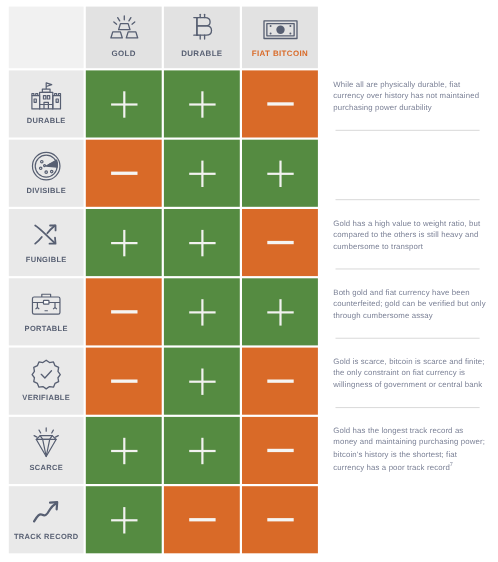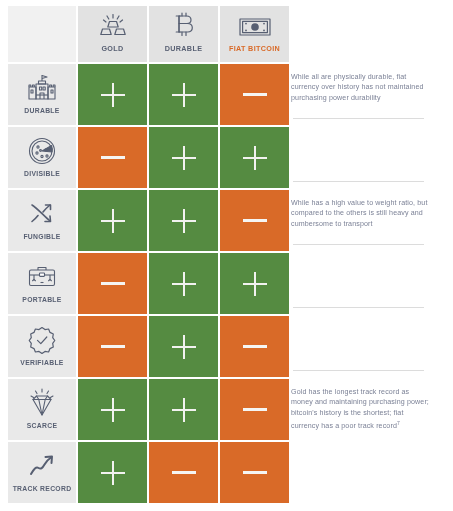--- a/index.html
+++ b/index.html
@@ -83,21 +83,21 @@
   .glyph-plus::before, .glyph-plus::after {
     content: ""; position: absolute; background: #f2f2f0;
   }
   .glyph-plus::before { left: 0; top: 11px; width: 24px; height: 2px; }
   .glyph-plus::after  { top: 0; left: 11px; width: 2px; height: 24px; }
   .glyph-minus { width: 24px; height: 3px; background: #f5f5f3; }
 
   
   .notes {
     position: absolute;
-    left: 291px; top: 6px;
+    left: 303px; top: 6px;
     width: 142px;
   }
   .note-hdr { height: 56px; }
   .note {
     height: 63px;
     position: relative;
     padding-top: 10px;
   }
   .note p {
     margin: 0;
@@ -385,29 +385,31 @@
       <p>While all are physically durable, fiat currency over history has not maintained purchasing power durability</p>
       <span class="rule"></span>
     </div>
 
 
     <div class="note">
       <span class="rule"></span>
     </div>
 
     <div class="note">
-      <p>While has a high value to weight ratio, but compared to the others is still heavy and cumbersome to transport</p>
+      <p>Gold has a high value to weight ratio, but compared to the others is still heavy and cumbersome to transport</p>
       <span class="rule"></span>
     </div>
 
     <div class="note">
+      <p>Both gold and fiat currency have been counterfeited; gold can be verified but only through cumbersome assay</p>
       <span class="rule"></span>
     </div>
 
     <div class="note">
+      <p>Gold is scarce, bitcoin is scarce and finite; the only constraint on fiat currency is willingness of government or central bank</p>
       <span class="rule"></span>
     </div>
 
     <div class="note last">
       <p><span>Gold has the longest track record as money and maintaining purchasing power; bitcoin's history is the shortest; fiat currency has a poor track record</span><sup>7</sup></p>
     </div>
   </div>
 
 </div>
 

